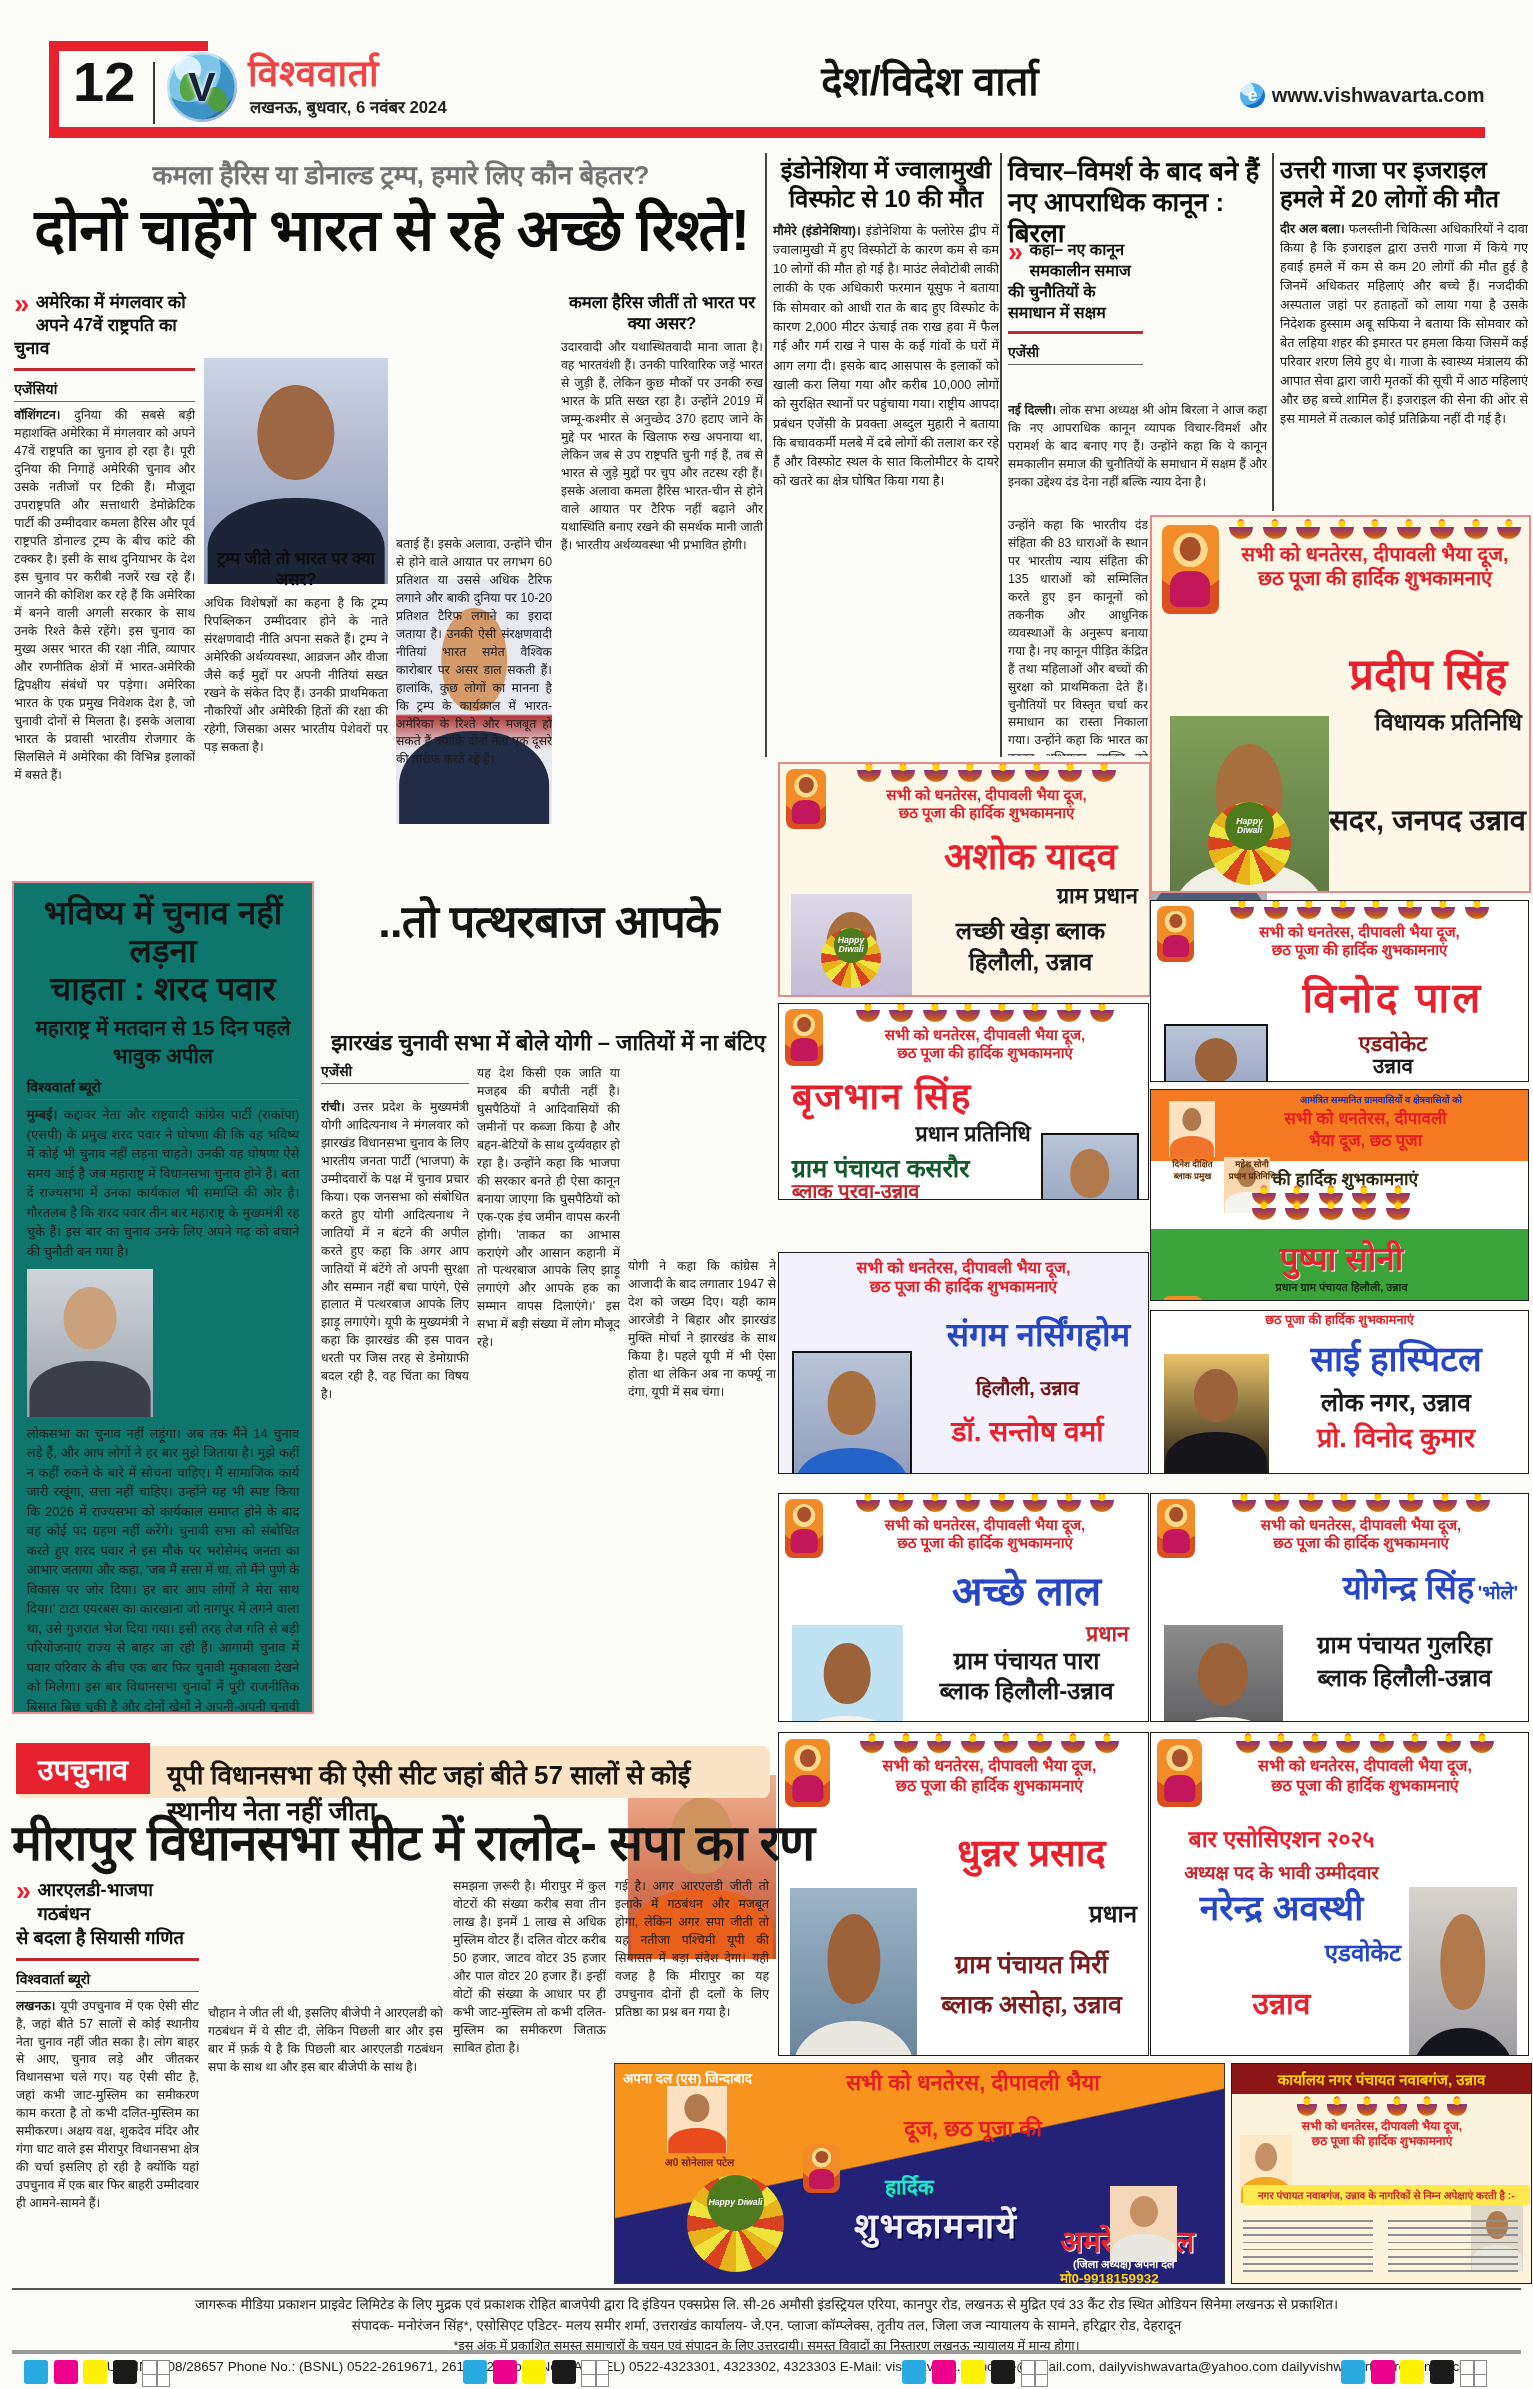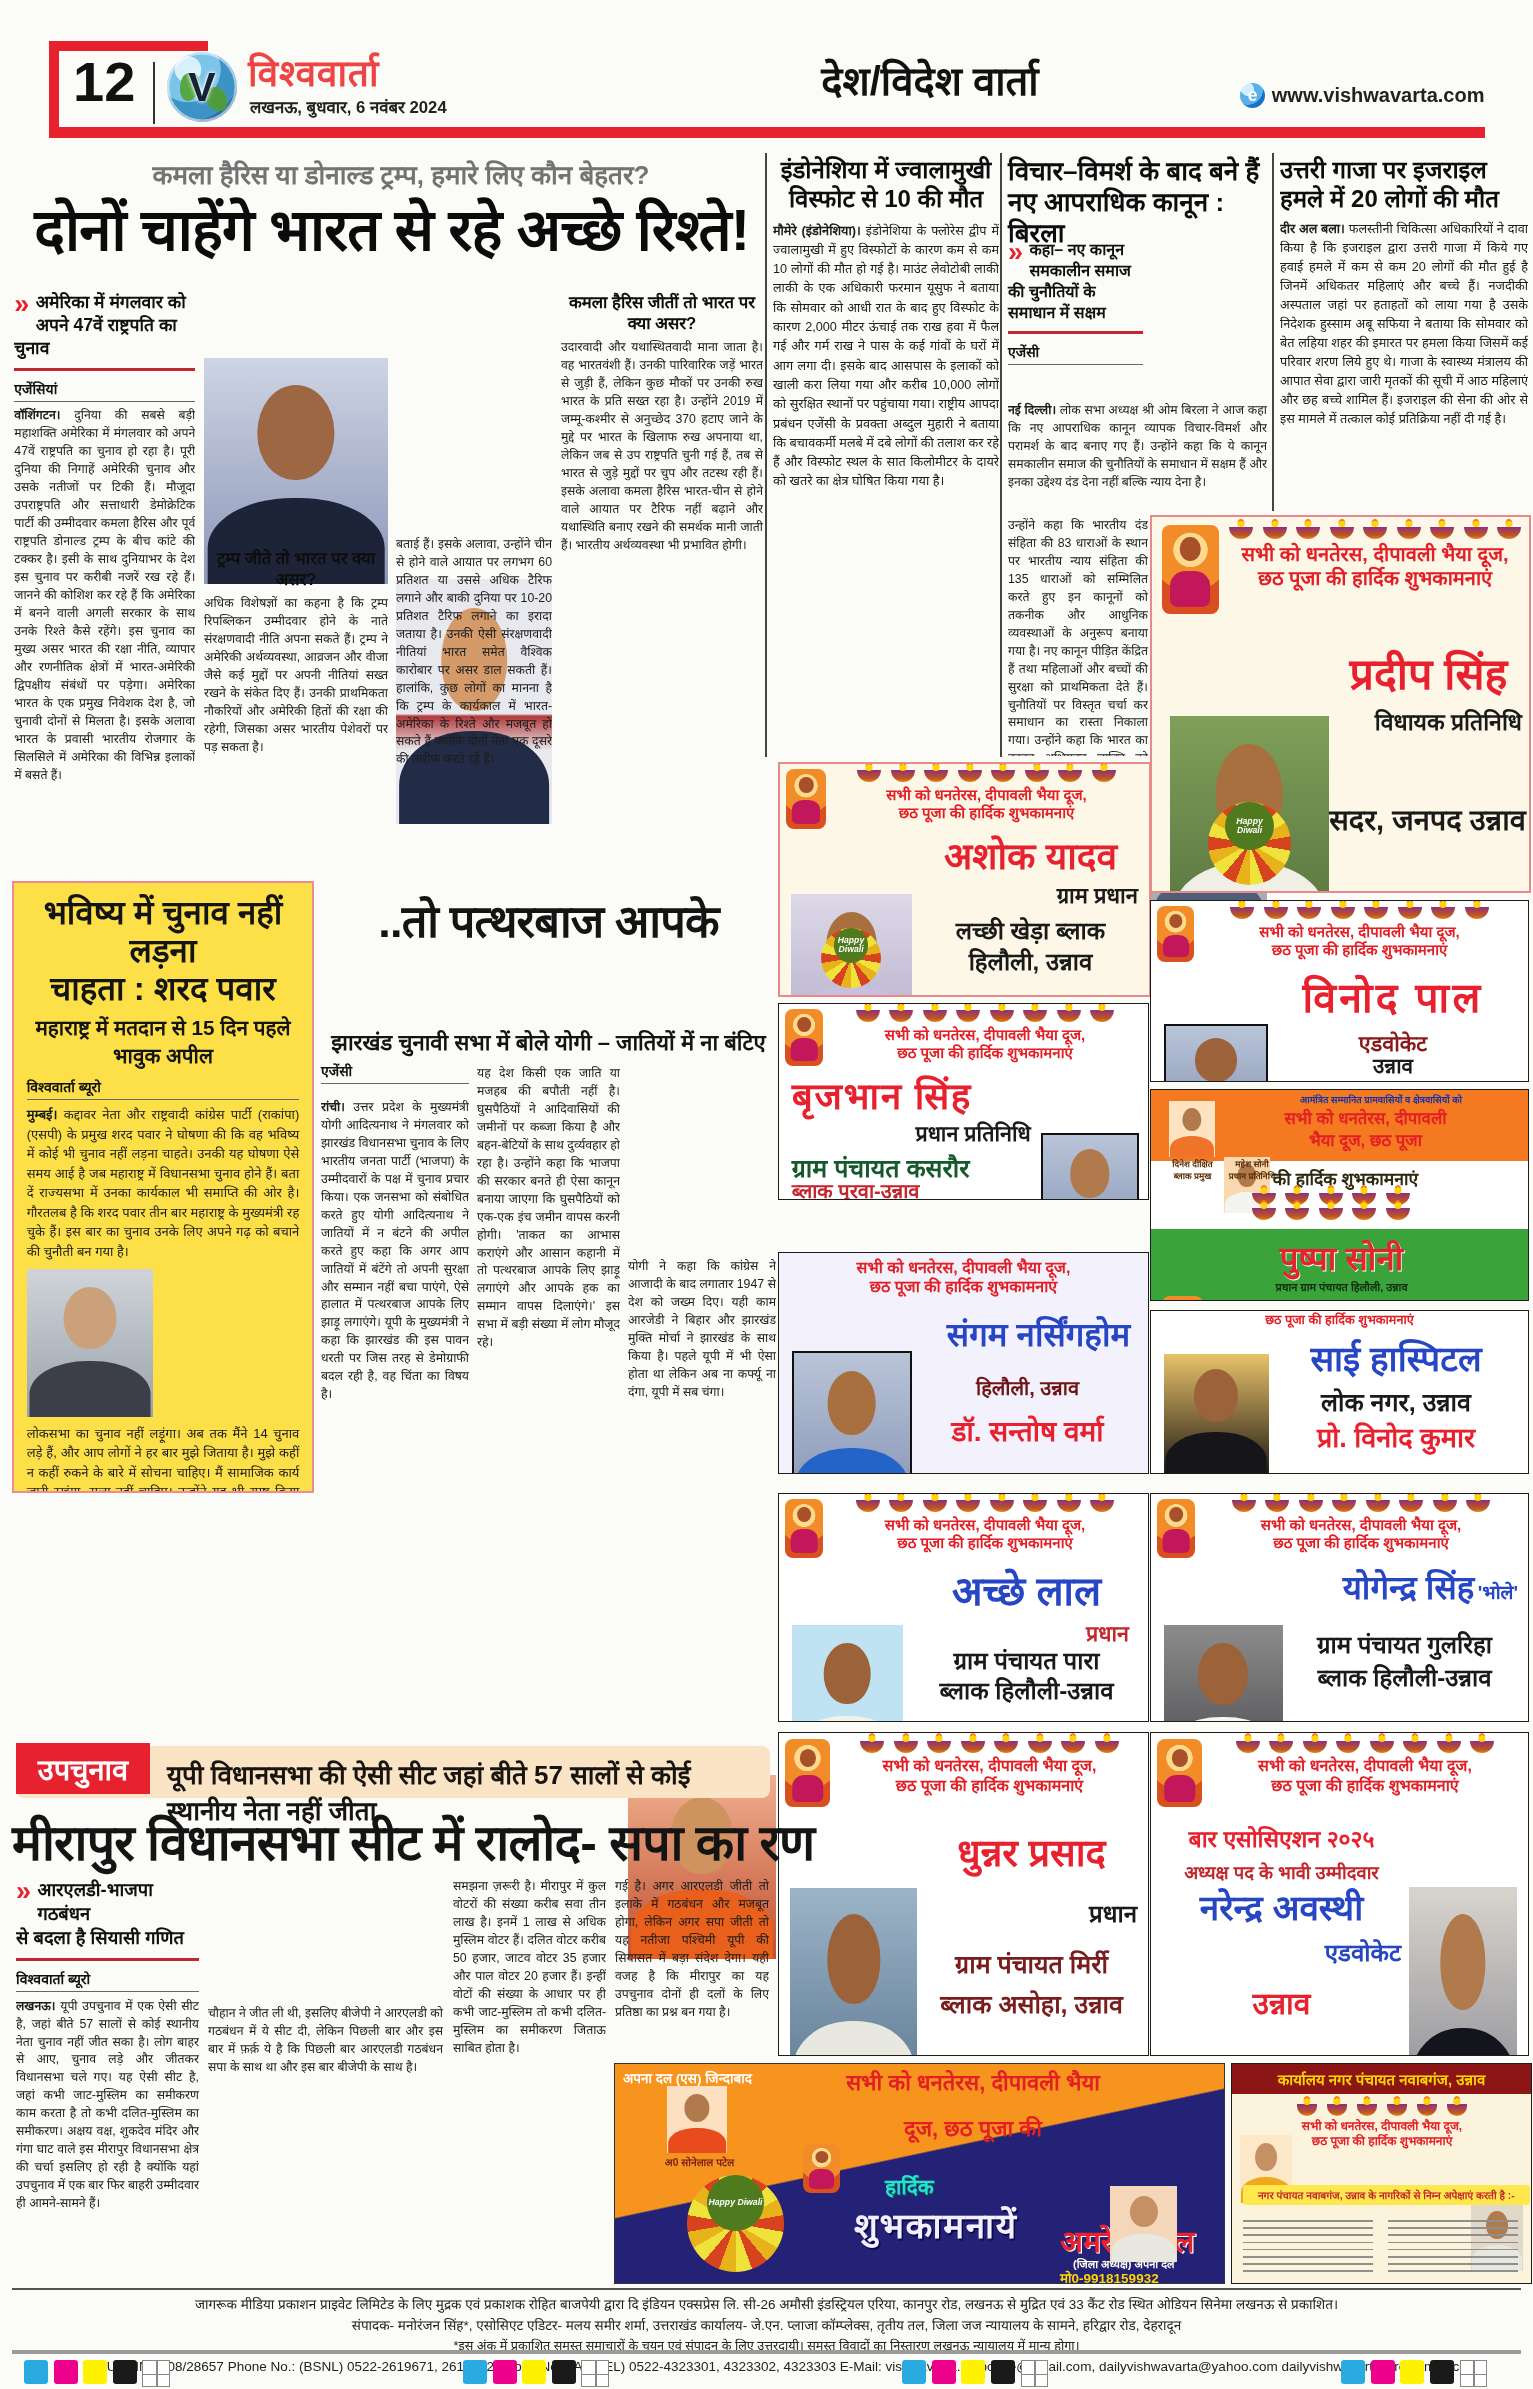--- a/index.html
+++ b/index.html
@@ -384,21 +384,21 @@
           <span class="diya"></span>
           <span class="diya"></span>
         </div>
       <div class="greet" style="font-size:16px;">सभी को धनतेरस, दीपावली भैया दूज,</div>
       <div class="greet" style="font-size:16px;">छठ पूजा की हार्दिक शुभकामनाएं</div>
     </div>
     <div class="abs ph" style="left:11px;top:87px;width:127px;height:215px;--skin:#9c6239;--suit:#e8e8e0;background:linear-gradient(180deg,#9db4c8,#5b7890);"></div>
     <div class="abs adname-red c" style="left:143px;top:100px;width:219px;font-size:38px;">धुन्नर प्रसाद</div>
     <div class="abs adrole" style="left:167px;top:167px;width:191px;font-size:24px;text-align:right;">प्रधान</div>
     <div class="abs" style="left:143px;top:213px;width:219px;text-align:center;font-size:25px;font-weight:800;color:#7a1d1d;">ग्राम पंचायत मिर्री</div>
-    <div class="abs" style="left:143px;top:253px;width:219px;text-align:center;font-size:25px;font-weight:800;color:#7a1d1d;">ब्लाक असोहा, उन्नाव</div>
+    <div class="abs" style="left:143px;top:253px;width:219px;text-align:center;font-size:25px;font-weight:800;color:#7a1d1d;font-family:Liberation Serif, serif;">ब्लाक असोहा, उन्नाव</div>
   </div>
 
   <div class="ad" style="left:1150px;top:1732px;width:377px;height:322px;">
     <div class="abs deity" style="left:6.4px;top:6.4px;width:45px;height:68px;"></div>
     <div class="abs" style="left:56px;top:4.8px;width:316px;">
       <div class="diya-row">
           <span class="diya"></span>
           <span class="diya"></span>
           <span class="diya"></span>
           <span class="diya"></span>
@@ -411,21 +411,21 @@
       <div class="greet" style="font-size:16px;">छठ पूजा की हार्दिक शुभकामनाएं</div>
     </div>
     <div class="abs adname-red c" style="left:11px;top:94px;width:239px;font-size:23px;">बार एसोसिएशन २०२५</div>
     <div class="abs" style="left:11px;top:126px;width:239px;text-align:center;font-size:18.3px;font-weight:800;color:#c3272e;">अध्यक्ष पद के भावी उम्मीदवार</div>
     <div class="abs adname-blue c" style="left:11px;top:156px;width:239px;font-size:35px;">नरेन्द्र अवस्थी</div>
     <div class="abs adname-blue" style="left:64px;top:207px;width:186px;font-size:24px;text-align:right;">एडवोकेट</div>
     <div class="abs adname-red c" style="left:11px;top:254px;width:239px;font-size:30px;">उन्नाव</div>
     <div class="abs ph" style="left:258px;top:86px;width:108px;height:227px;--skin:#b07a4c;--suit:#14141c;background:linear-gradient(180deg,#d8d4cd,#8b8b93);"></div>
   </div>
 
-  <div class="abs" style="left:12px;top:881px;width:302px;height:612px;border:2.4px solid #ef8a97;background:#fde047;padding:11px 12.7px;box-sizing:border-box;overflow:hidden;">
+  <div class="abs" style="left:12px;top:881px;width:302px;height:833px;border:2.4px solid #ef8a97;background:#0f766e;padding:11px 12.7px;box-sizing:border-box;overflow:hidden;">
     <div class="c" style="font-size:33px;font-weight:800;line-height:1.15;">
       <div>भविष्य में चुनाव नहीं लड़ना</div>
       <div>चाहता : शरद पवार</div>
     </div>
     <div class="c" style="font-size:20.7px;font-weight:700;margin-top:4.8px;">महाराष्ट्र में मतदान से 15 दिन पहले भावुक अपील</div>
     <span class="byline" style="margin-top:8px;">विश्ववार्ता ब्यूरो</span>
     <div class="bodytxt" style="font-size:13px;line-height:1.5;">
       <b class="dl">मुम्बई।</b>
       <span>कद्दावर नेता और राष्ट्रवादी कांग्रेस पार्टी (राकांपा) (एसपी) के प्रमुख शरद पवार ने घोषणा की कि वह भविष्य में कोई भी चुनाव नहीं लड़ना चाहते। उनकी यह घोषणा ऐसे समय आई है जब महाराष्ट्र में विधानसभा चुनाव होने हैं। बता दें राज्यसभा में उनका कार्यकाल भी समाप्ति की ओर है। गौरतलब है कि शरद पवार तीन बार महाराष्ट्र के मुख्यमंत्री रह चुके हैं। इस बार का चुनाव उनके लिए अपने गढ़ को बचाने की चुनौती बन गया है।</span>
     </div>

